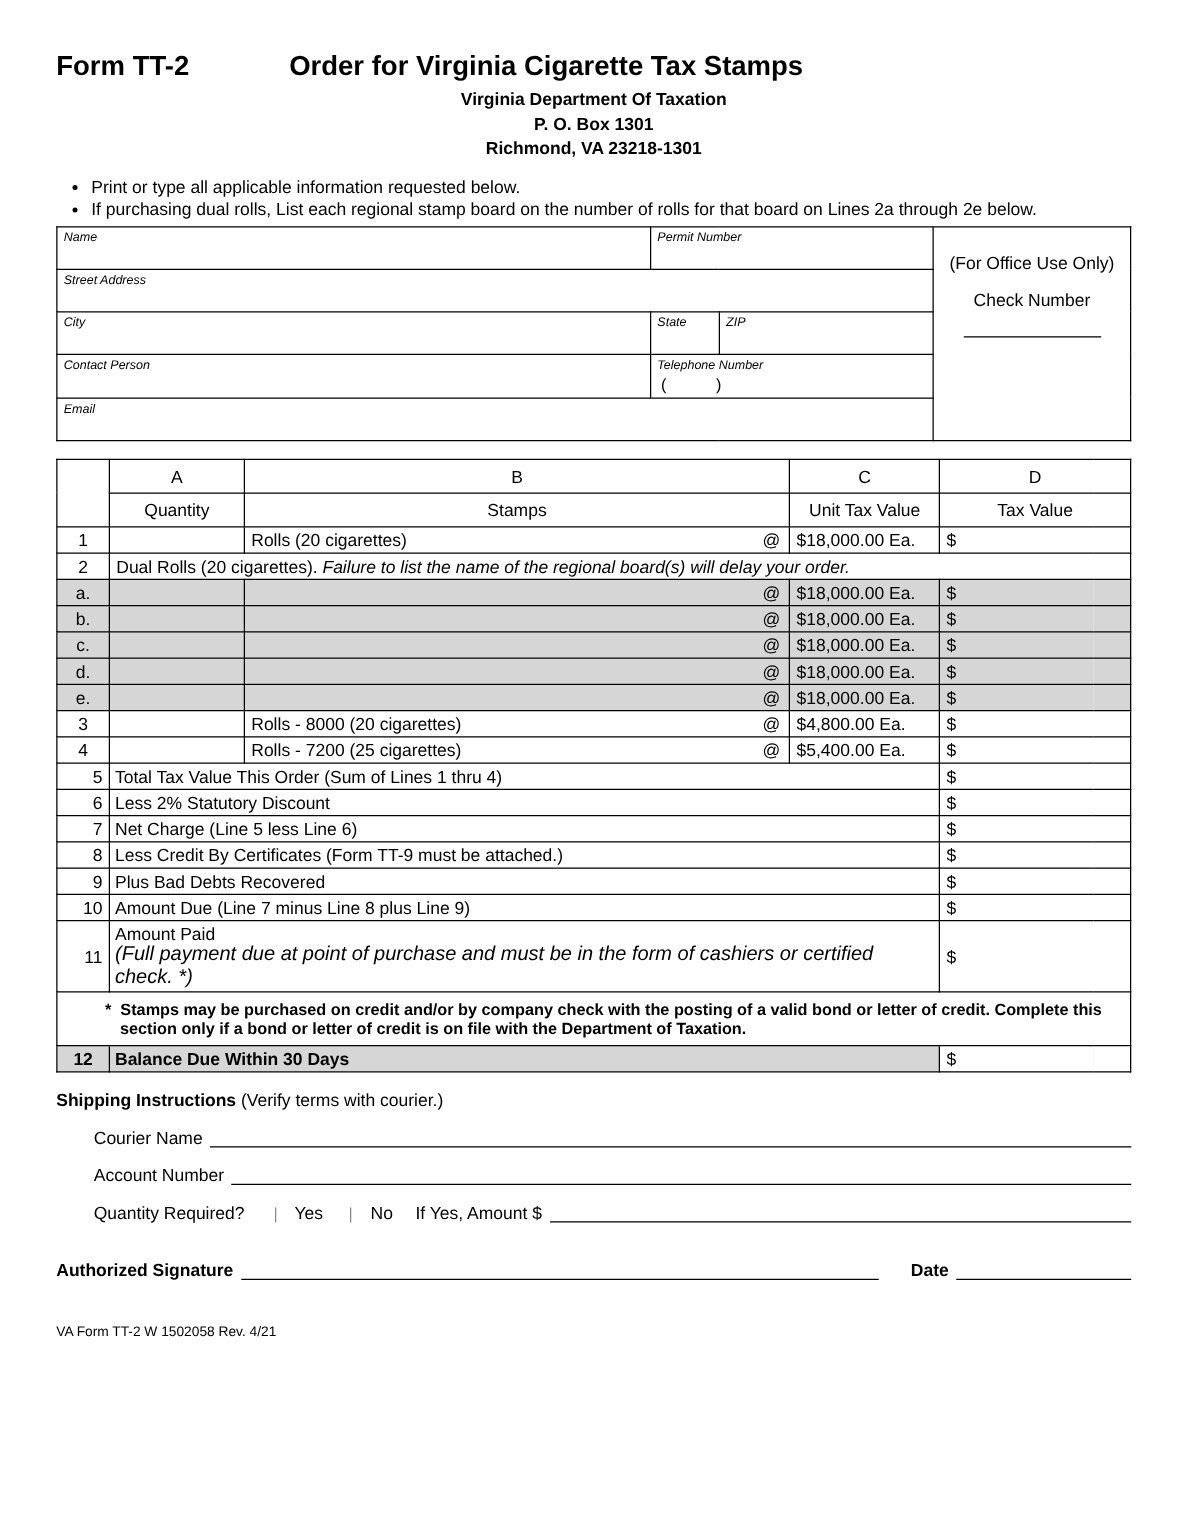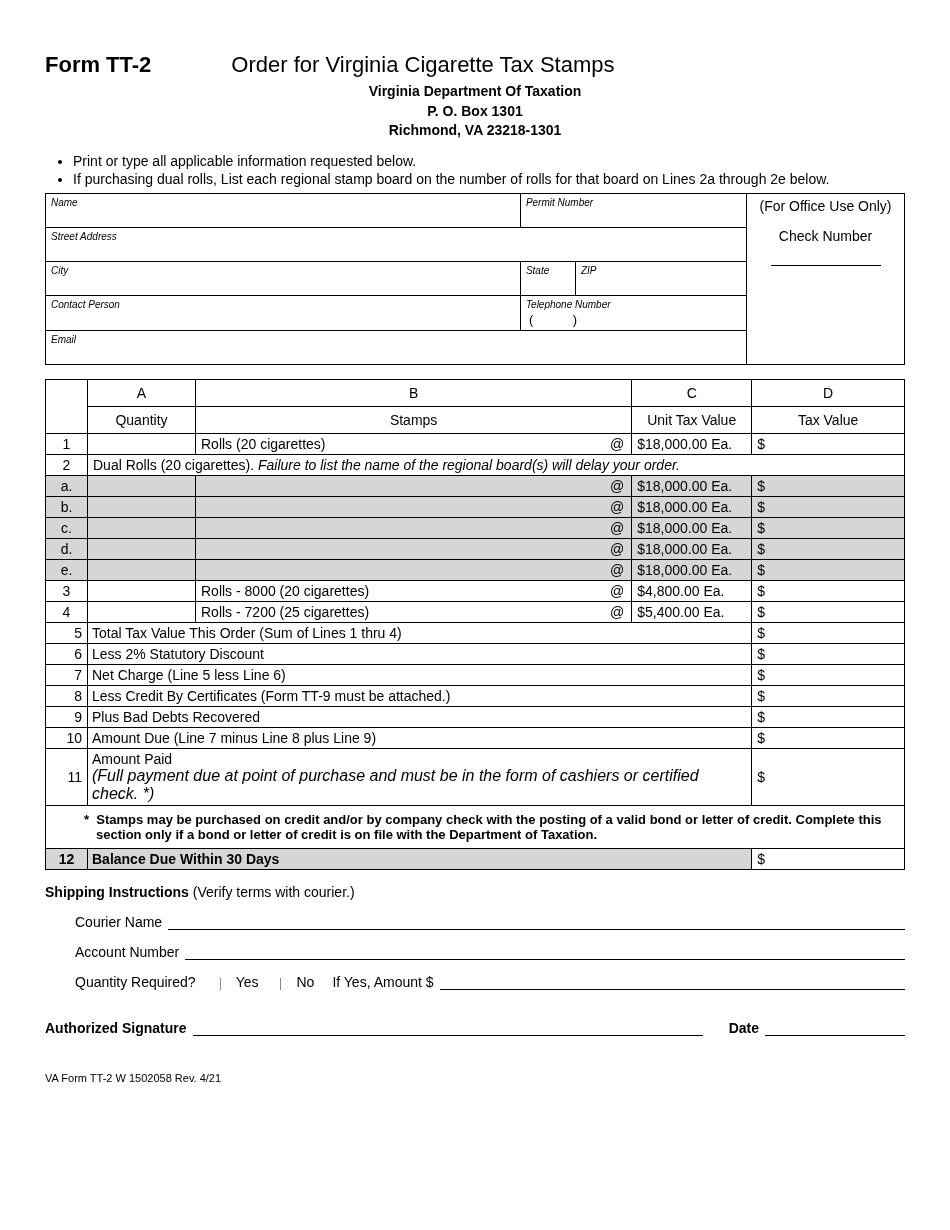--- a/index.html
+++ b/index.html
@@ -7,21 +7,21 @@
     margin: 0;
     padding: 40px 45px;
     font-family: Arial, Helvetica, sans-serif;
     font-size: 13px;
     color: #000;
     background: #fff;
     width: 950px;
   }
   .header { display: flex; align-items: baseline; text-align: center; }
   .form-num { font-size: 22px; font-weight: bold; margin-right: 80px; }
-  .title { font-size: 22px; font-weight: normal; margin-top: 12px; }
+  .title { font-size: 22px; font-weight: bold; }
   .subhead { text-align: center; font-weight: bold; font-size: 14px; margin-top: 4px; line-height: 1.4; }
   .bullets { margin: 12px 0 6px 0; padding-left: 28px; font-size: 14px; }
   .bullets li { margin-bottom: 2px; }
 
   table { border-collapse: collapse; width: 100%; }
   td, th { border: 1px solid #000; padding: 2px 5px; }
 
   
   .info-table td { vertical-align: top; }
   .fld-label { font-size: 10px; display: block; margin-bottom: 2px; font-style: italic; }
@@ -82,21 +82,21 @@
 
 <table class="info-table">
   <tbody>
       <tr>
     <td class="info-cell" colspan="2" style="width:430px">
           <span class="fld-label">Name</span>
         </td>
     <td class="info-cell" colspan="2" style="width:210px">
           <span class="fld-label">Permit Number</span>
         </td>
-    <td class="info-right" rowspan="5" style="vertical-align:top; padding-top:4px;">
+    <td class="info-right" rowspan="5" style="vertical-align:top; padding-top:20px;">
       <div>(For Office Use Only)</div>
       <div style="margin-top:14px;">Check Number</div>
       <div style="margin-top:8px;"><span class="check-line"></span></div>
     </td>
   </tr>
   <tr>
     <td class="info-cell" colspan="4">
           <span class="fld-label">Street Address</span>
         </td>
   </tr>

